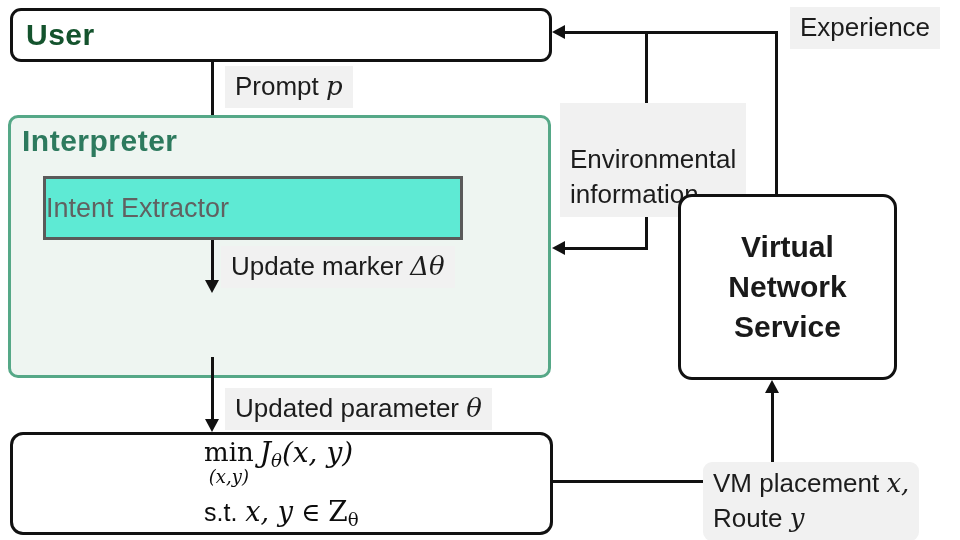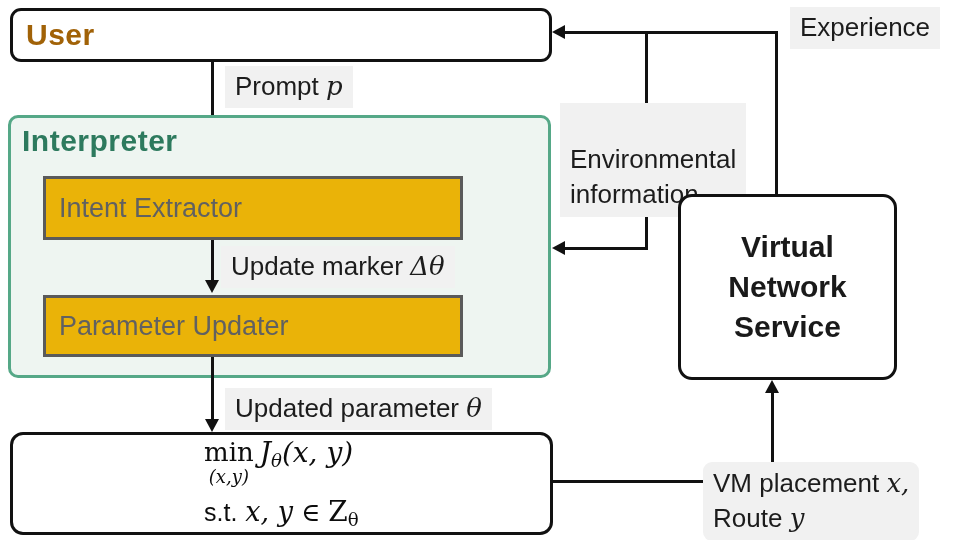--- a/index.html
+++ b/index.html
@@ -2,31 +2,31 @@
 <html><head>
 <meta charset="utf-8">
 <style>
   * { margin: 0; padding: 0; box-sizing: border-box; }
   html, body { width: 960px; height: 540px; background: #ffffff; overflow: hidden; }
   body { font-family: "Liberation Sans", sans-serif; color: #1a1a1a; }
   .stage { position: relative; width: 960px; height: 540px; background: #ffffff; }
 
   
   .nbox { position: absolute; background: #ffffff; border: 3.5px solid #111111; border-radius: 11px; }
-  .nbox-title { font-weight: bold; font-size: 30px; color: #a16207; letter-spacing: 0.5px; }
+  .nbox-title { font-weight: bold; font-size: 30px; color: #14532d; letter-spacing: 0.5px; }
 
   
   .green-panel { position: absolute; left: 8px; top: 115px; width: 543px; height: 263px;
                  background: #eef5f1; border: 3px solid #55a887; border-radius: 10px; }
   .green-title { position: absolute; left: 22px; top: 124px; font-size: 30px; font-weight: bold;
                  color: #2d7a5e; letter-spacing: 0.5px; }
 
   
-  .gbox { position: absolute; left: 43px; width: 420px; background: #eab308; border: 3px solid #5a5a5a;
-          color: #616161; font-size: 27px; display: flex; align-items: center; padding-left: 13px; }
+  .gbox { position: absolute; left: 43px; width: 420px; background: #5eead4; border: 3px solid #5a5a5a;
+          color: #616161; font-size: 27px; display: flex; align-items: center; }
 
   
   .line { position: absolute; background: #111111; }
   .arr { position: absolute; width: 0; height: 0; }
   .arr-down  { border-left: 7px solid transparent; border-right: 7px solid transparent; border-top: 13px solid #111111; }
   .arr-left  { border-top: 7px solid transparent; border-bottom: 7px solid transparent; border-right: 13px solid #111111; }
   .arr-up    { border-left: 7px solid transparent; border-right: 7px solid transparent; border-bottom: 13px solid #111111; }
 
   
   .lbl { position: absolute; background: #f1f1f1; color: #1c1c1c; font-size: 26px;
@@ -78,23 +78,20 @@
   </div>
 
   <div class="line" style="left:211px; top:240px; width:3px; height:42px;"></div>
   <div class="arr arr-down" style="left:205px; top:280px;"></div>
 
   <div class="lbl" style="left:221px; top:246px;">
     <span>Update marker</span>
     <span class="mvar">Δθ</span>
   </div>
 
-  <div class="gbox" style="top:295px; height:62px;">
-    <span>Parameter Updater</span>
-  </div>
 
   <div class="line" style="left:211px; top:357px; width:3px; height:64px;"></div>
   <div class="arr arr-down" style="left:205px; top:419px;"></div>
 
   <div class="lbl" style="left:225px; top:388px;">
     <span>Updated parameter</span>
     <span class="mvar">θ</span>
   </div>
 
   <div class="nbox" style="left:10px; top:432px; width:543px; height:103px; border-radius:13px;"></div>

